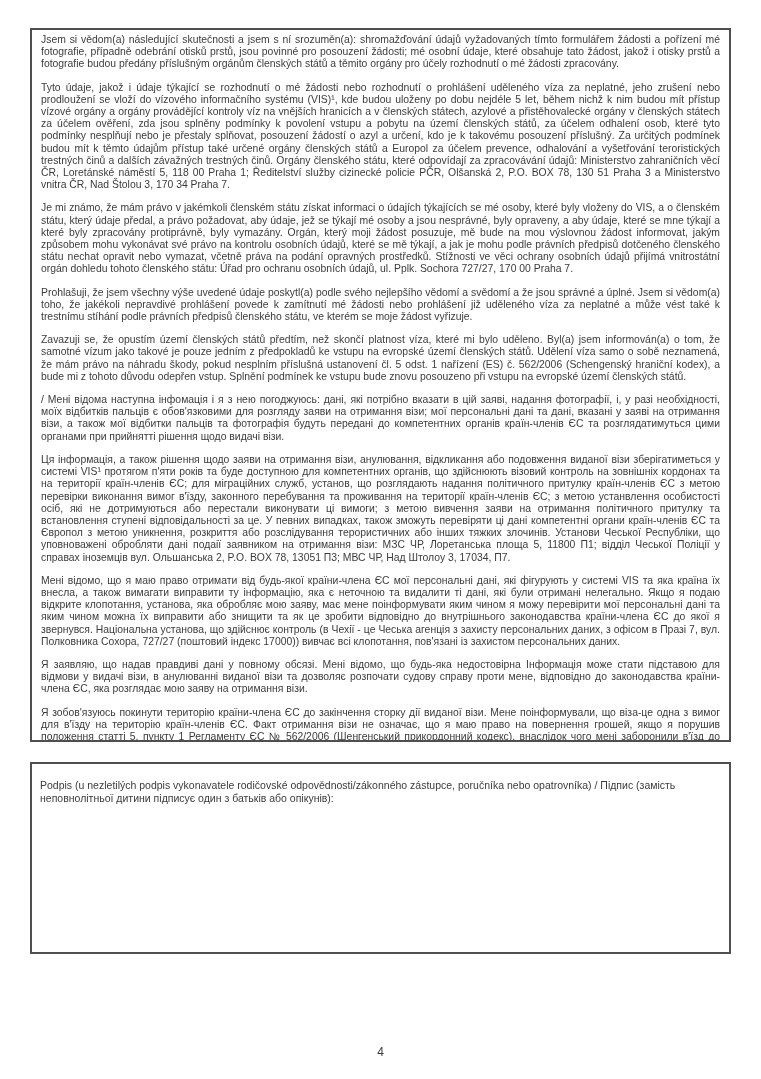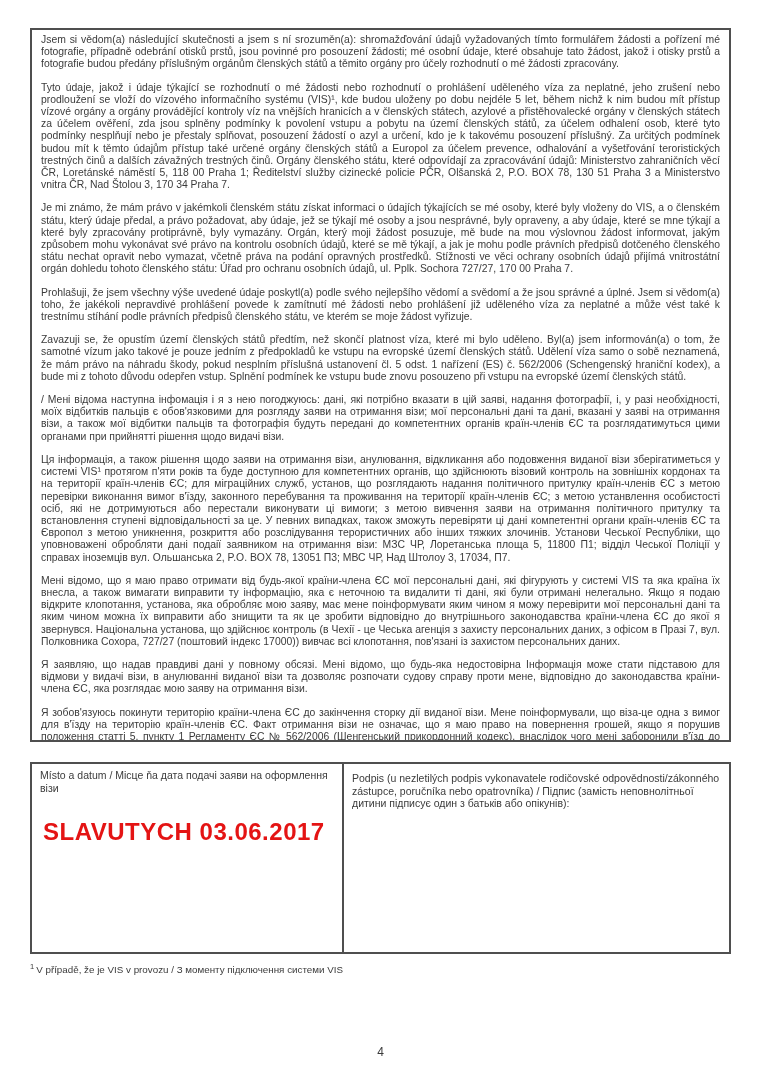--- a/index.html
+++ b/index.html
@@ -41,21 +41,21 @@
   }
   .cell-left {
     width: 312px;
     min-width: 312px;
     border-right: 2px solid #4f4f4f;
     box-sizing: border-box;
     padding: 5px 8px;
   }
   .cell-right {
     flex: 1;
-    padding: 8px 8px;
+    padding: 15px 8px;
   }
   .cell-label {
     font-size: 10.5px;
     line-height: 12.5px;
     text-align: left;
   }
   .stamp {
     margin-top: 24px;
     margin-left: 3px;
     font-size: 24px;
@@ -98,29 +98,22 @@
     <p class="para">Prohlašuji, že jsem všechny výše uvedené údaje poskytl(a) podle svého nejlepšího vědomí a svědomí a že jsou správné a úplné. Jsem si vědom(a) toho, že jakékoli nepravdivé prohlášení povede k zamítnutí mé žádosti nebo prohlášení již uděleného víza za neplatné a může vést také k trestnímu stíhání podle právních předpisů členského státu, ve kterém se moje žádost vyřizuje.</p>
     <p class="para">Zavazuji se, že opustím území členských států předtím, než skončí platnost víza, které mi bylo uděleno. Byl(a) jsem informován(a) o tom, že samotné vízum jako takové je pouze jedním z předpokladů ke vstupu na evropské území členských států. Udělení víza samo o sobě neznamená, že mám právo na náhradu škody, pokud nesplním příslušná ustanovení čl. 5 odst. 1 nařízení (ES) č. 562/2006 (Schengenský hraniční kodex), a bude mi z tohoto důvodu odepřen vstup. Splnění podmínek ke vstupu bude znovu posouzeno při vstupu na evropské území členských států.</p>
     <p class="para">/ Мені відома наступна інфомація і я з нею погоджуюсь: дані, які потрібно вказати в цій заяві, надання фотографії, і, у разі необхідності, моїх відбитків пальців є обов'язковими для розгляду заяви на отримання візи; мої персональні дані та дані, вказані у заяві на отримання візи, а також мої відбитки пальців та фотографія будуть передані до компетентних органів країн-членів ЄС та розглядатимуться цими органами при прийнятті рішення щодо видачі візи.</p>
     <p class="para">Ця інформація, а також рішення щодо заяви на отримання візи, анулювання, відкликання або подовження виданої візи зберігатиметься у системі VIS¹ протягом п'яти років та буде доступною для компетентних органів, що здійснюють візовий контроль на зовнішніх кордонах та на території країн-членів ЄС; для міграційних служб, установ, що розглядають надання політичного притулку країн-членів ЄС з метою перевірки виконання вимог в'їзду, законного перебування та проживання на території країн-членів ЄС; з метою устанвлення особистості осіб, які не дотримуються або перестали виконувати ці вимоги; з метою вивчення заяви на отримання політичного притулку та встановлення ступені відповідальності за це. У певних випадках, також зможуть перевіряти ці дані компетентні органи країн-членів ЄС та Європол з метою уникнення, розкриття або розслідування терористичних або інших тяжких злочинів. Установи Чеської Республіки, що уповноважені обробляти дані подаії заявником на отримання візи: МЗС ЧР, Лоретанська площа 5, 11800 П1; відділ Чеської Поліції у справах іноземців вул. Ольшанська 2, P.O. BOX 78, 13051 П3; МВС ЧР, Над Штолоу 3, 17034, П7.</p>
     <p class="para">Мені відомо, що я маю право отримати від будь-якої країни-члена ЄС мої персональні дані, які фігурують у системі VIS та яка країна їх внесла, а також вимагати виправити ту інформацію, яка є неточною та видалити ті дані, які були отримані нелегально. Якщо я подаю відкрите клопотання, установа, яка обробляє мою заяву, має мене поінформувати яким чином я можу перевірити мої персональні дані та яким чином можна їх виправити або знищити та як це зробити відповідно до внутрішнього законодавства країни-члена ЄС до якої я звернувся. Національна установа, що здійснює контроль (в Чехії - це Чеська агенція з захисту персональних даних, з офісом в Празі 7, вул. Полковника Сохора, 727/27 (поштовий індекс 17000)) вивчає всі клопотання, пов'язані із захистом персональних даних.</p>
     <p class="para">Я заявляю, що надав правдиві дані у повному обсязі. Мені відомо, що будь-яка недостовірна Інформація може стати підставою для відмови у видачі візи, в анулюванні виданої візи та дозволяє розпочати судову справу проти мене, відповідно до законодавства країни-члена ЄС, яка розглядає мою заяву на отримання візи.</p>
     <p class="para">Я зобов'язуюсь покинути територію країни-члена ЄС до закінчення сторку дії виданої візи. Мене поінформували, що віза-це одна з вимог для в'їзду на територію країн-членів ЄС. Факт отримання візи не означає, що я маю право на повернення грошей, якщо я порушив положення статті 5, пункту 1 Регламенту ЄС № 562/2006 (Шенгенський прикордонний кодекс), внаслідок чого мені заборонили в'їзд до країни призначення. Виконання вимог в'їзду перевірятиметься при в'їзді на територію країн-членів ЄС.</p>
   </div>
 
   <div class="sig-table">
-    <div class="cell-left">
-      <div class="cell-label">Místo a datum / Місце ňа дата подачі заяви на оформлення візи</div>
-      <div class="stamp">SLAVUTYCH 03.06.2017</div>
-    </div>
     <div class="cell-right">
       <div class="cell-label">Podpis (u nezletilých podpis vykonavatele rodičovské odpovědnosti/zákonného zástupce, poručníka nebo opatrovníka) / Підпис (замість неповнолітньої дитини підписує один з батьків або опікунів):</div>
       <div></div>
     </div>
   </div>
 
-  <div class="footnote">
-    <sup>1</sup><span>V případě, že je VIS v provozu / З моменту підключення системи VIS</span>
-  </div>
 
   <div class="page-number">4</div>
 
 </div>
 
 </body></html>

